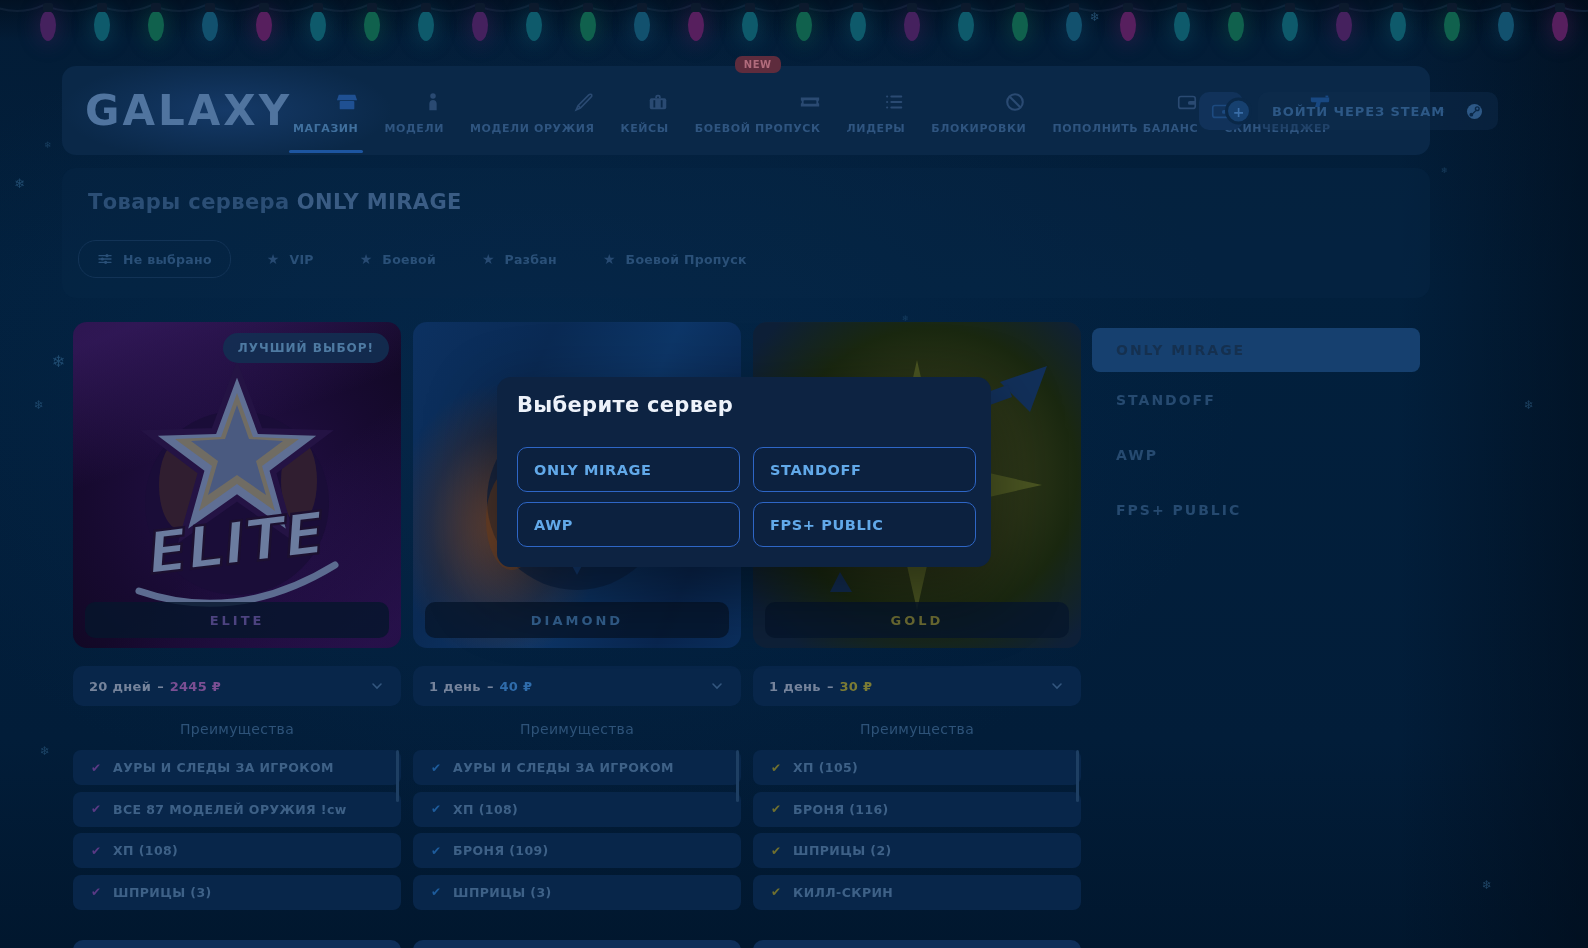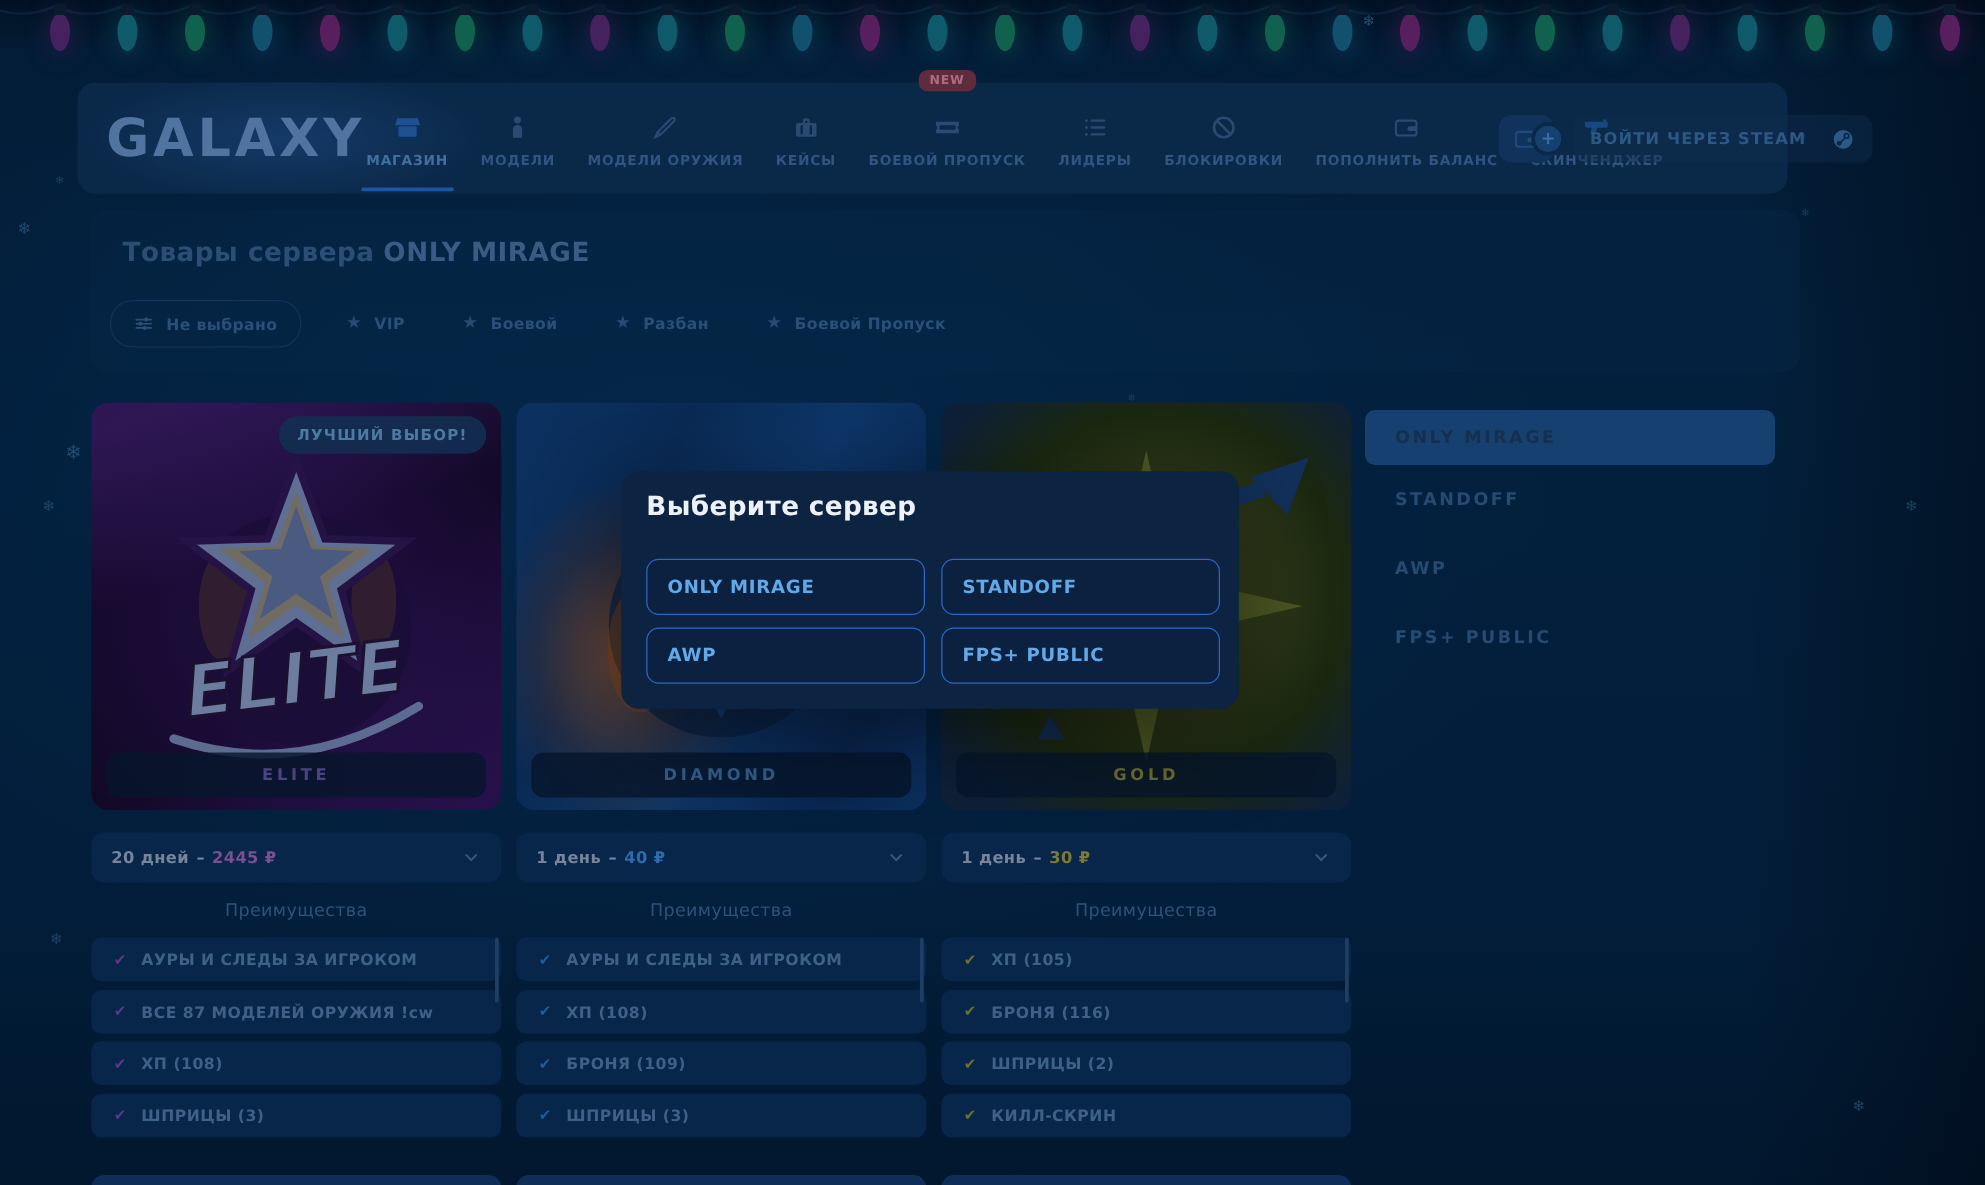--- a/index.html
+++ b/index.html
@@ -20,21 +20,21 @@
   
   .snow{position:absolute;color:#4a89b8;pointer-events:none;}
   
   .header{position:absolute;left:62px;top:66px;width:1368px;height:89px;background:#0a2848;border-radius:14px;}
   .header::before{content:"";position:absolute;left:0;top:0;width:340px;height:100%;
     background:radial-gradient(220px 70px at 165px 50%, rgba(30,72,130,0.55), transparent 75%);
     border-radius:14px;pointer-events:none;}
   .logo{position:absolute;left:13px;top:0;height:100%;display:flex;align-items:center;padding:0 10px;
     font-size:42px;font-weight:bold;letter-spacing:3px;color:#50749f;cursor:pointer;}
   .nav{position:absolute;left:231px;top:0;height:100%;display:flex;gap:26px;align-items:stretch;}
-  .nav-item{position:relative;display:flex;flex-direction:column;align-items:center;justify-content:center;gap:9px;cursor:pointer;padding-top:4px;}
+  .nav-item{position:relative;display:flex;flex-direction:column;align-items:flex-end;justify-content:center;gap:9px;cursor:pointer;padding-top:4px;}
   .nav-ico{width:22px;height:22px;color:#2a4a72;display:flex;align-items:center;justify-content:center;}
   .nav-ico svg{width:22px;height:22px;}
   .nav-label{font-size:11px;font-weight:bold;letter-spacing:0.6px;color:#2f5580;white-space:nowrap;}
   .nav-item.active .nav-label{color:#40709e;}
   .nav-item.active .nav-ico{color:#1f5092;}
   .nav-item.active::after{content:"";position:absolute;bottom:2px;left:50%;transform:translateX(-50%);
     width:74px;height:3px;background:#1d55a0;border-radius:2px;}
   .nav-item.bright .nav-ico{color:#1f5fae;}
   .nav-badge{position:absolute;top:-10px;left:50%;transform:translateX(-50%);
     background:#5e2c3d;color:#b16b7c;font-size:10px;font-weight:bold;letter-spacing:0.6px;
@@ -43,26 +43,26 @@
     display:flex;align-items:center;justify-content:center;color:#1d4a7f;cursor:pointer;}
   .wallet-btn svg{width:22px;height:22px;}
   .plus-badge{position:absolute;right:-9px;top:50%;transform:translateY(-50%);width:21px;height:21px;border-radius:50%;
     background:#16406f;border:3px solid #0a2848;color:#3a6ea8;font-size:14px;font-weight:bold;
     display:flex;align-items:center;justify-content:center;line-height:1;}
   .steam-btn{position:absolute;left:1196px;top:26px;height:38px;display:flex;align-items:center;gap:20px;
     padding:0 14px;background:rgba(16,44,78,0.45);border-radius:10px;cursor:pointer;}
   .steam-btn .label{font-size:13px;font-weight:bold;letter-spacing:0.9px;color:#2d5886;white-space:nowrap;}
   .steam-ico{width:19px;height:19px;color:#2d5886;}
   
-  .filters-panel{position:absolute;left:72px;top:168px;width:1368px;height:130px;border-radius:14px;
+  .filters-panel{position:absolute;left:62px;top:168px;width:1368px;height:130px;border-radius:14px;
     background:rgba(8,40,72,0.38);}
   .page-title{position:absolute;left:26px;top:22px;font-size:21px;letter-spacing:0.4px;}
   .page-title .prefix{color:#2b4e75;font-weight:600;}
   .page-title .server{color:#3a5c84;font-weight:bold;}
-  .chips{position:absolute;left:16px;top:72px;display:flex;align-items:flex-start;gap:26px;}
+  .chips{position:absolute;left:16px;top:72px;display:flex;align-items:center;gap:26px;}
   .chip{display:flex;align-items:center;gap:10px;height:36px;padding:0 10px;cursor:pointer;}
   .chip.outlined{border:1px solid #123356;border-radius:18px;padding:0 18px;}
   .chip .c-label{font-size:12.5px;font-weight:bold;color:#2a5078;letter-spacing:0.3px;white-space:nowrap;}
   .chip .c-star{font-size:14px;color:#274a72;line-height:1;}
   .chip .c-sliders{width:16px;height:16px;color:#2a5078;}
   
   .col{position:absolute;top:315px;width:328px;}
   .col.c1{left:73px;} .col.c2{left:413px;} .col.c3{left:753px;} .col.side{left:1092px;}
   .card-img{position:absolute;top:7px;left:0;width:328px;height:326px;border-radius:14px;overflow:hidden;}
   .card-img.elite{background:

